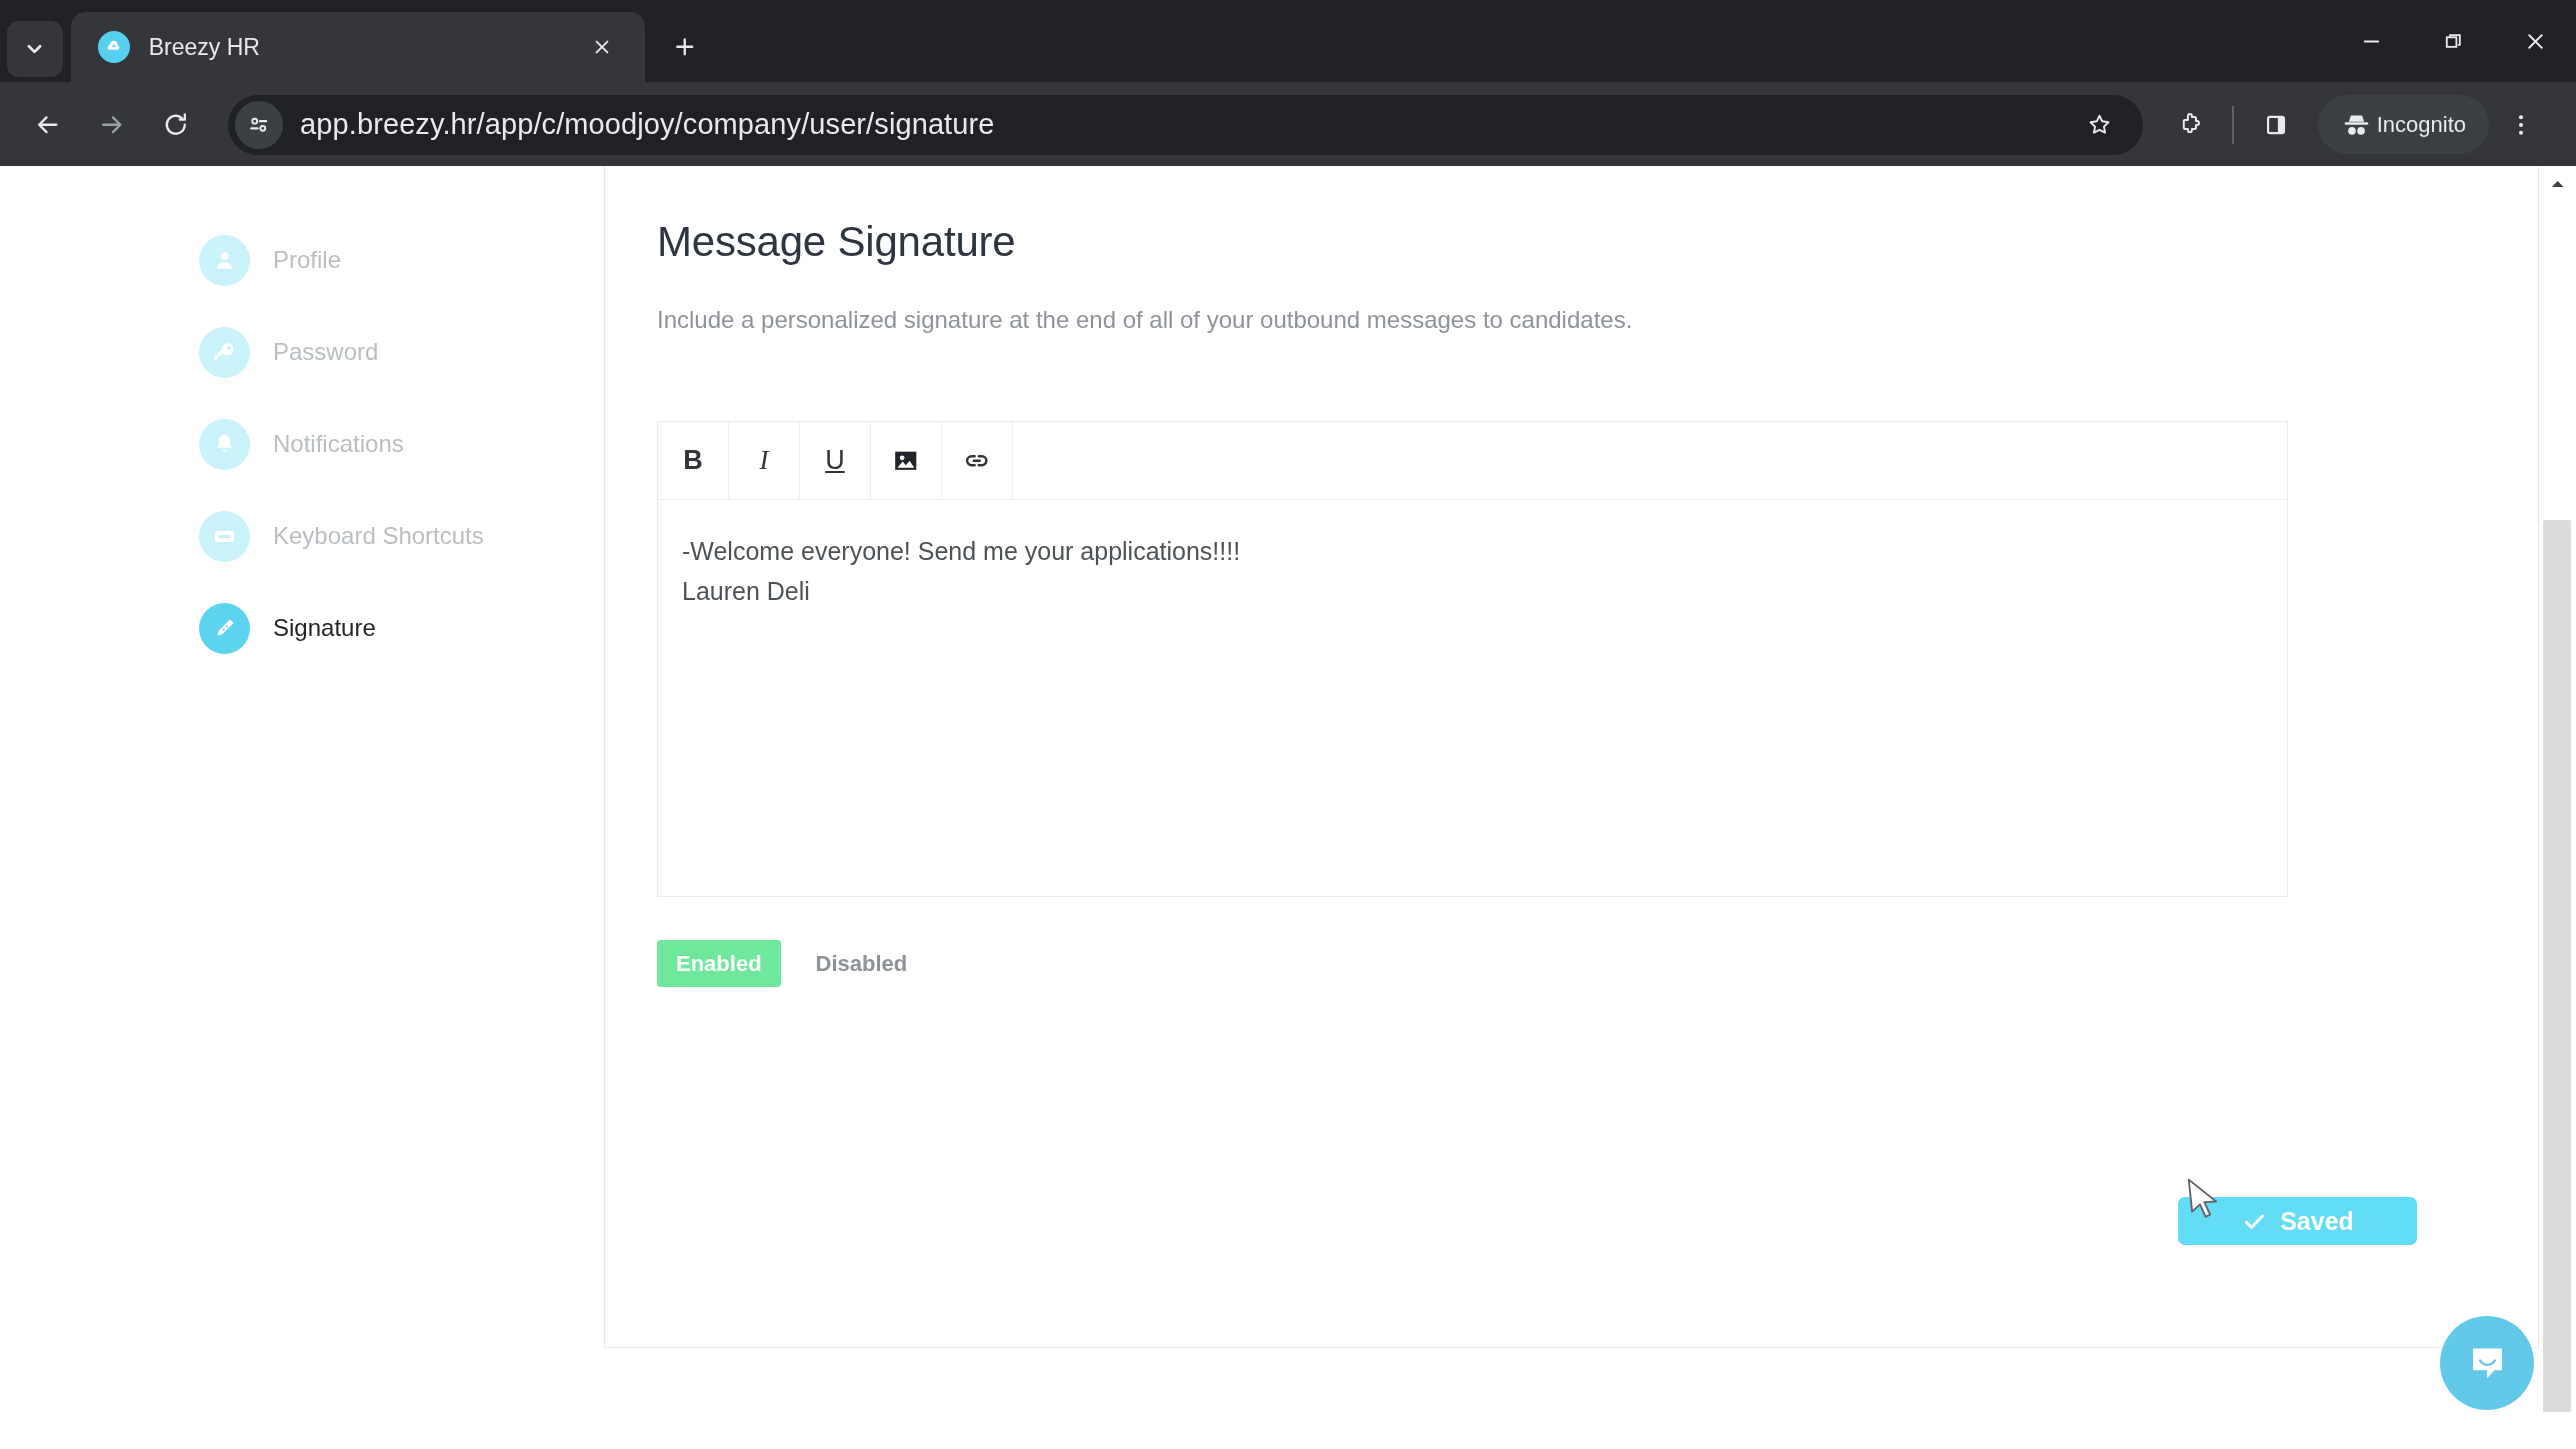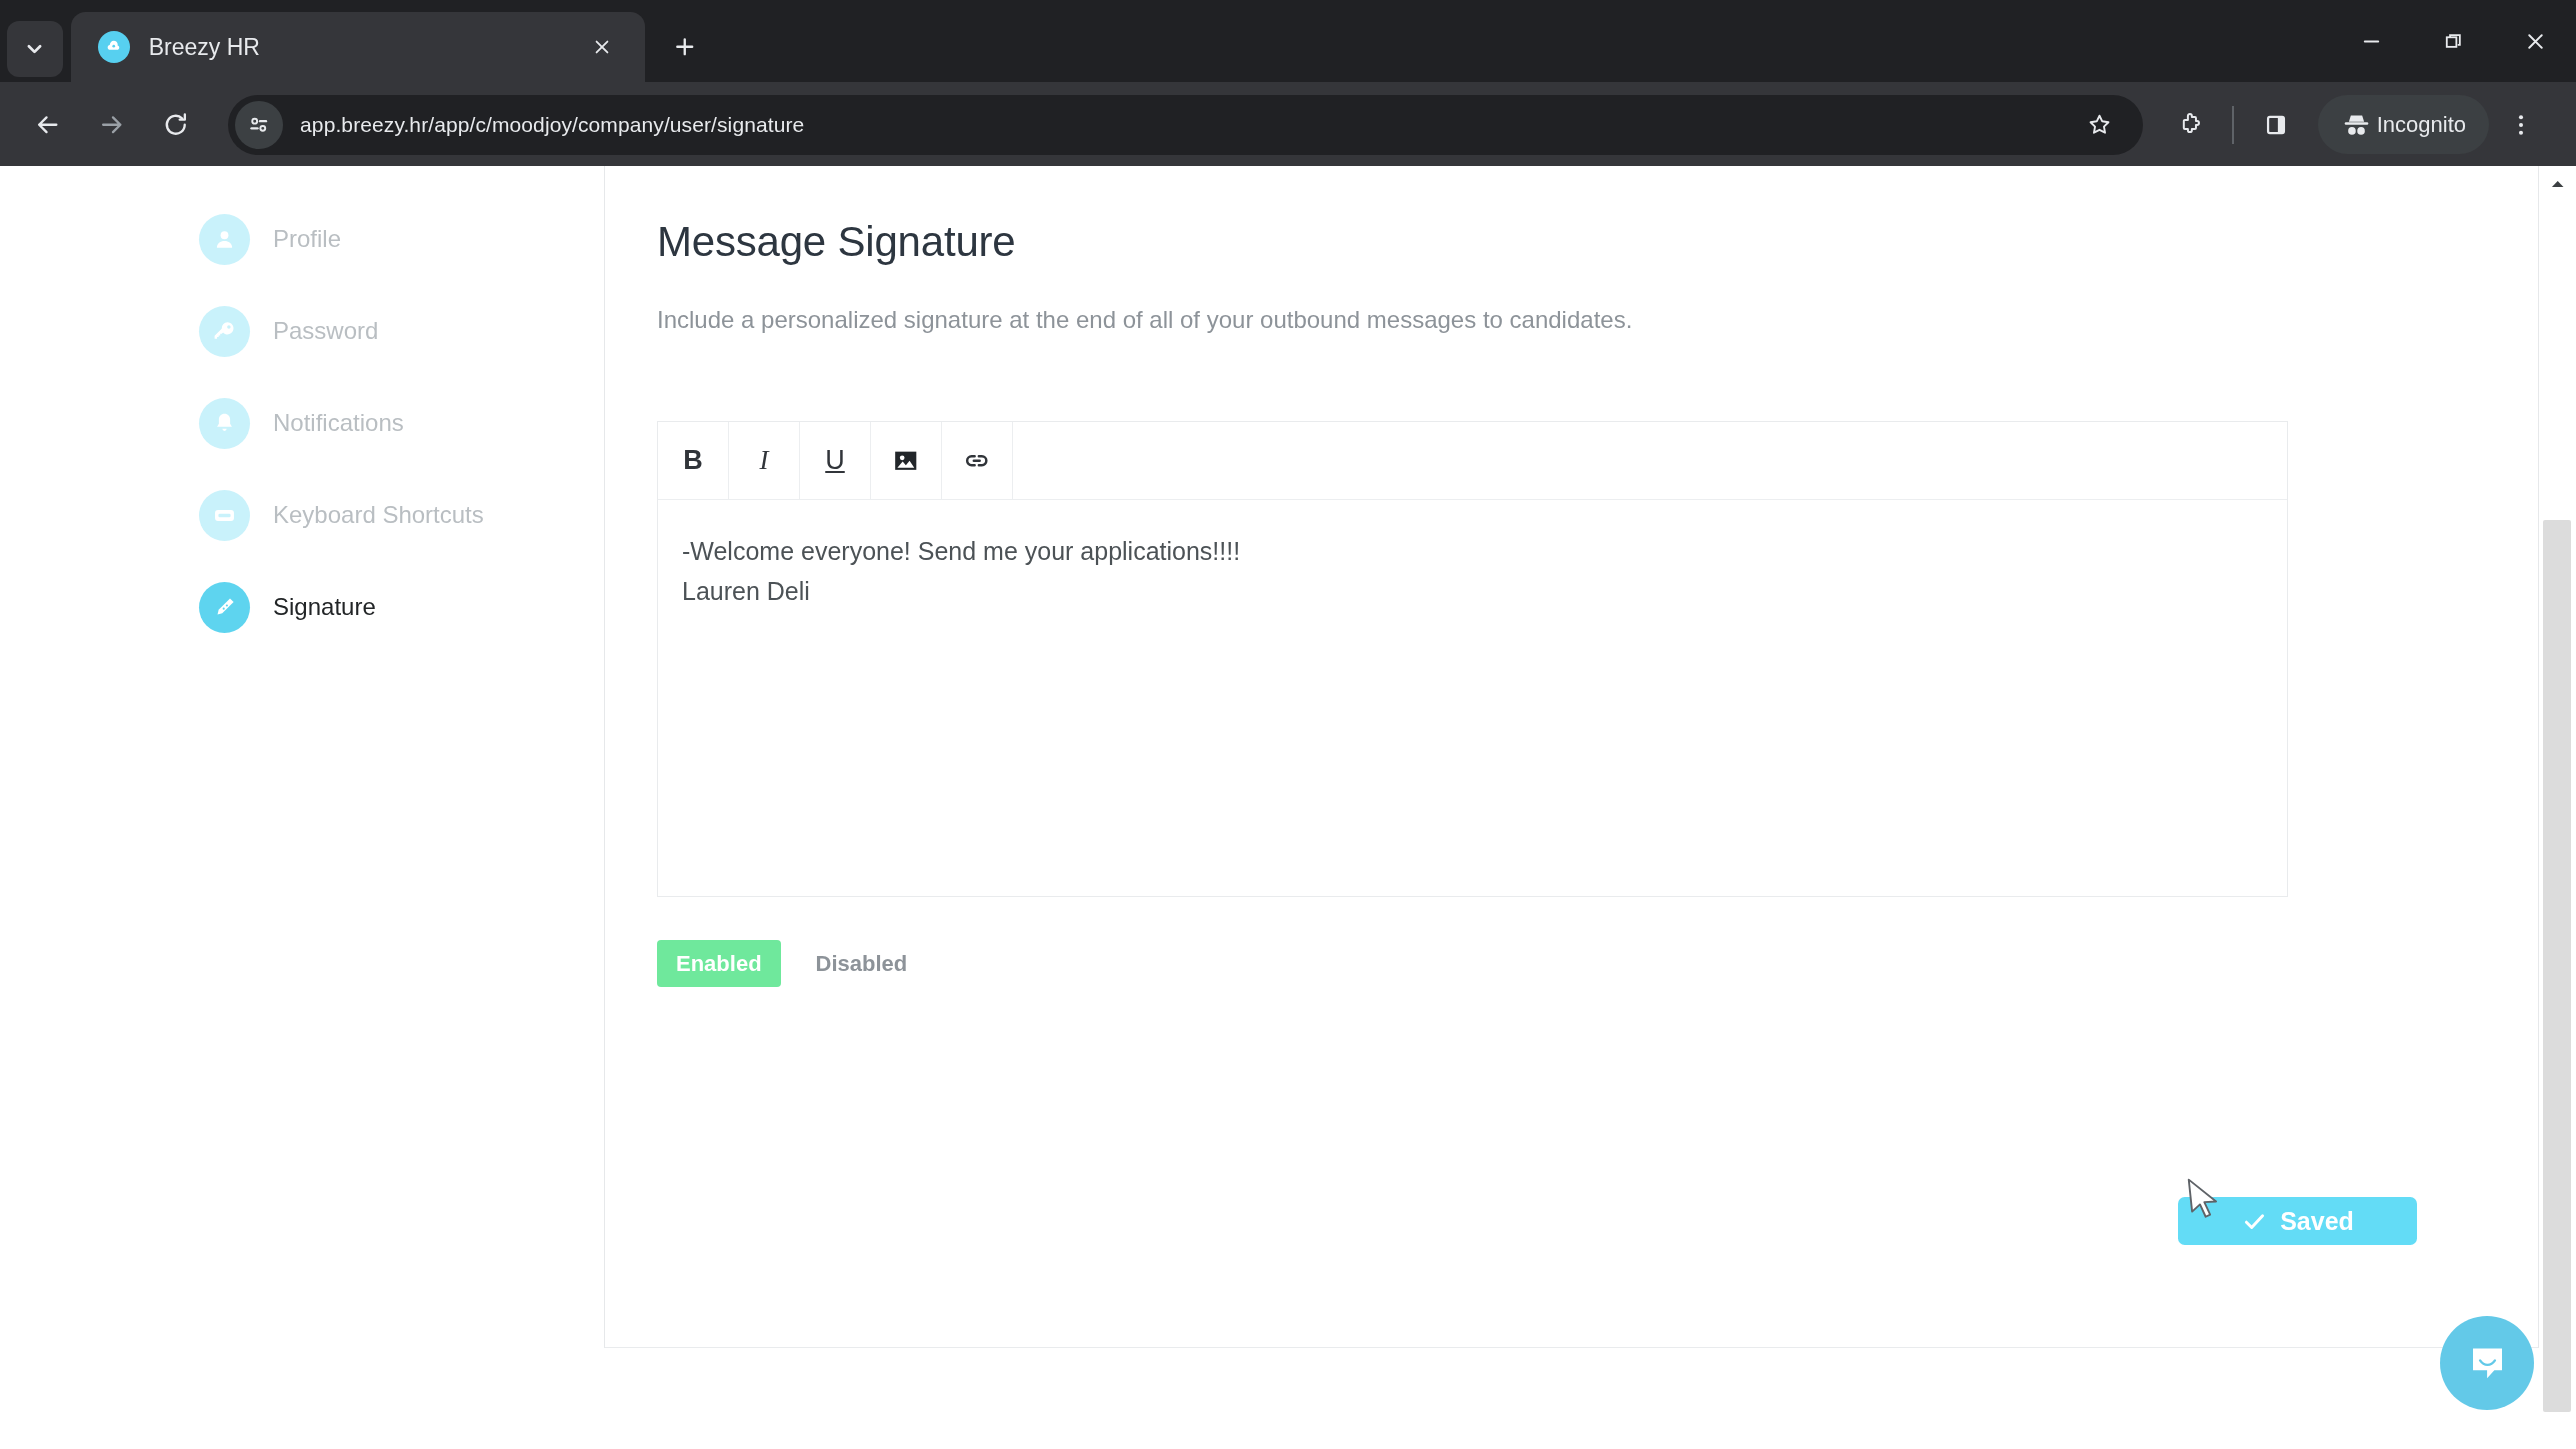--- a/index.html
+++ b/index.html
@@ -94,21 +94,21 @@
     min-width: 0;
   }
   .omni-icon {
     width: 48px; height: 48px; border-radius: 50%;
     background: #3c4043;
     display: flex; align-items: center; justify-content: center;
     flex: 0 0 auto;
   }
   .omni-icon svg { width: 25.5px; height: 25.5px; }
   .omni-url {
-    color: #e8eaed; font-size: 21px; margin-left: 17.4px;
+    color: #e8eaed; font-size: 29px; margin-left: 17.4px;
     white-space: nowrap; overflow: hidden;
     flex: 1 1 auto; letter-spacing: 0.1px;
   }
   .omni-star {
     width: 51px; height: 51px; border-radius: 50%;
     display: flex; align-items: center; justify-content: center;
     flex: 0 0 auto;
   }
   .omni-star svg { width: 27px; height: 27px; }
 
@@ -140,21 +140,21 @@
 
   .page {
     position: absolute; left: 0; top: 0;
     width: 2539px; height: 1283px;
     display: flex;
   }
 
   
   .sidebar {
     width: 604px; flex: 0 0 auto;
-    padding-top: 47px;
+    padding-top: 68px;
   }
   .side-item {
     display: flex; align-items: center;
     padding-left: 199px; margin-bottom: 40px;
     height: 52px;
   }
   .side-ico {
     width: 51px; height: 51px; border-radius: 50%;
     background: #c9f2fb;
     display: flex; align-items: center; justify-content: center;

